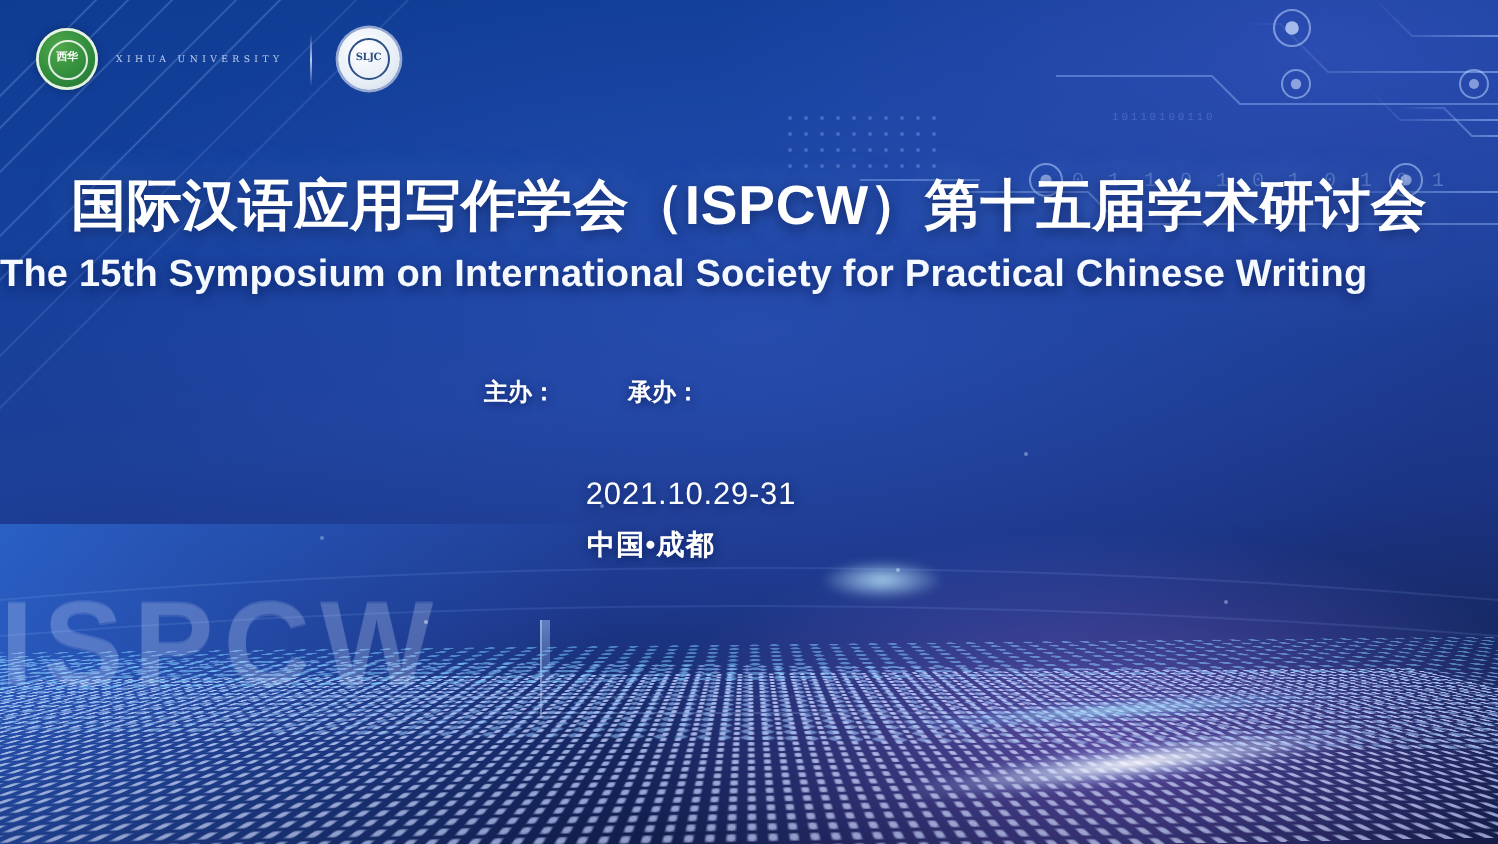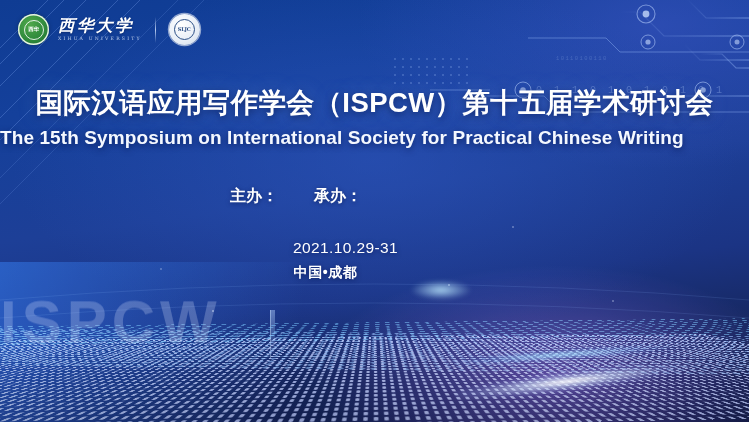--- a/index.html
+++ b/index.html
@@ -151,21 +151,21 @@
   }
   .title-en{
     position:absolute;left:0;top:126px;width:596px;text-align:center;
     color:#f4f8ff;font-weight:bold;font-size:19px;line-height:24px;
     letter-spacing:.1px;white-space:nowrap;
     text-shadow:0 2px 6px rgba(5,22,80,.7);
   }
   .orgrow{
     position:absolute;left:0;top:186px;width:592px;
     display:flex;justify-content:center;align-items:baseline;gap:36px;
-    color:#ffffff;font-size:16px;line-height:20px;white-space:nowrap;
+    color:#ffffff;font-size:12px;line-height:20px;white-space:nowrap;
     text-shadow:0 1px 4px rgba(5,22,80,.7);
   }
   .orgrow .lbl{font-weight:bold;}
   .orgrow .val{font-weight:normal;}
   .org{display:flex;align-items:baseline;gap:1px;}
   .date{
     position:absolute;left:0;top:237px;width:691px;text-align:center;
     color:#ffffff;font-size:15.5px;line-height:22px;font-weight:normal;
     letter-spacing:.4px;
     text-shadow:0 1px 5px rgba(5,22,80,.7);
@@ -324,21 +324,20 @@
   <div class="flare"></div>
 
   <div class="watermark">ISPCW</div>
 
   <div class="logobar">
 
     <div class="seal seal-green">
       <div class="inner">西华</div>
     </div>
     <div class="brand script">
-      <div class="cn">西华大学</div>
       <div class="en">XIHUA UNIVERSITY</div>
     </div>
 
     <div class="divider"></div>
 
     <div class="seal seal-white">
       <div class="inner">SLJC</div>
     </div>
   </div>
 

